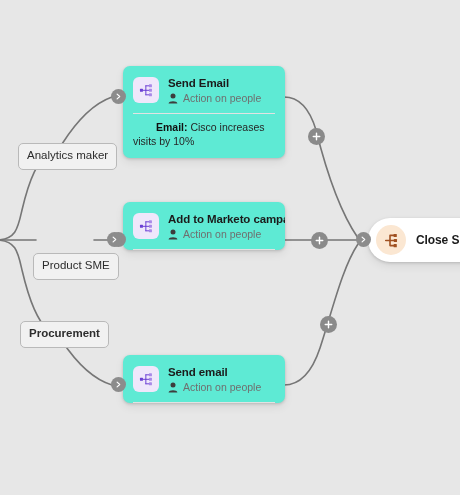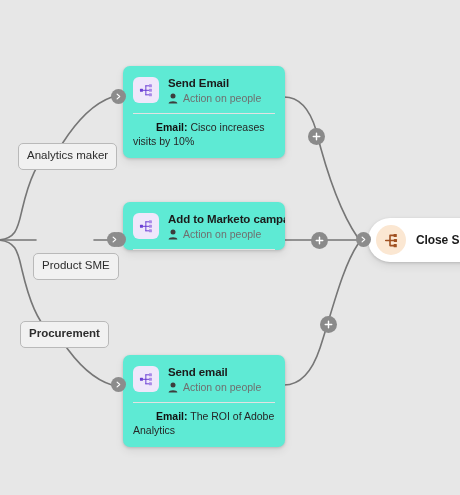--- a/index.html
+++ b/index.html
@@ -270,24 +270,20 @@
         <div class="card-sub">
           <svg class="person-icon" width="10" height="11" viewBox="0 0 10 11">
             <circle cx="5" cy="3" r="2.5" fill="#3d3d3d"></circle>
             <path d="M0.6 10.6 C0.6 7.6 9.4 7.6 9.4 10.6 Z" fill="#3d3d3d"></path>
           </svg>
           <span class="card-sub-text">Action on people</span>
         </div>
       </div>
     </div>
     <div class="card-divider"></div>
-    <div class="card-body">
-      <b>Email:</b>
-      <span>The ROI of Adobe Analytics</span>
-    </div>
   </div>
 
   <div class="close-node" style="left:368px; top:218px;">
     <div class="close-icon-wrap">
       <svg width="17" height="17" viewBox="0 0 16 16">
         <path d="M2.6 8 H6.6 M6.6 3.2 V12.8 M6.6 3.2 H10.4 M6.6 12.8 H10.4" stroke="#a05020" stroke-width="1.5" fill="none" stroke-linecap="round" stroke-linejoin="round"></path>
         <rect x="10" y="1.8" width="3" height="3" rx="0.5" fill="#a05020"></rect>
         <rect x="10" y="11.4" width="3" height="3" rx="0.5" fill="#a05020"></rect>
         <rect x="10.2" y="6.5" width="3" height="3" rx="0.5" fill="#a05020"></rect>
         <path d="M6.6 8 H10.2" stroke="#a05020" stroke-width="1.5" fill="none" stroke-linecap="round"></path>

